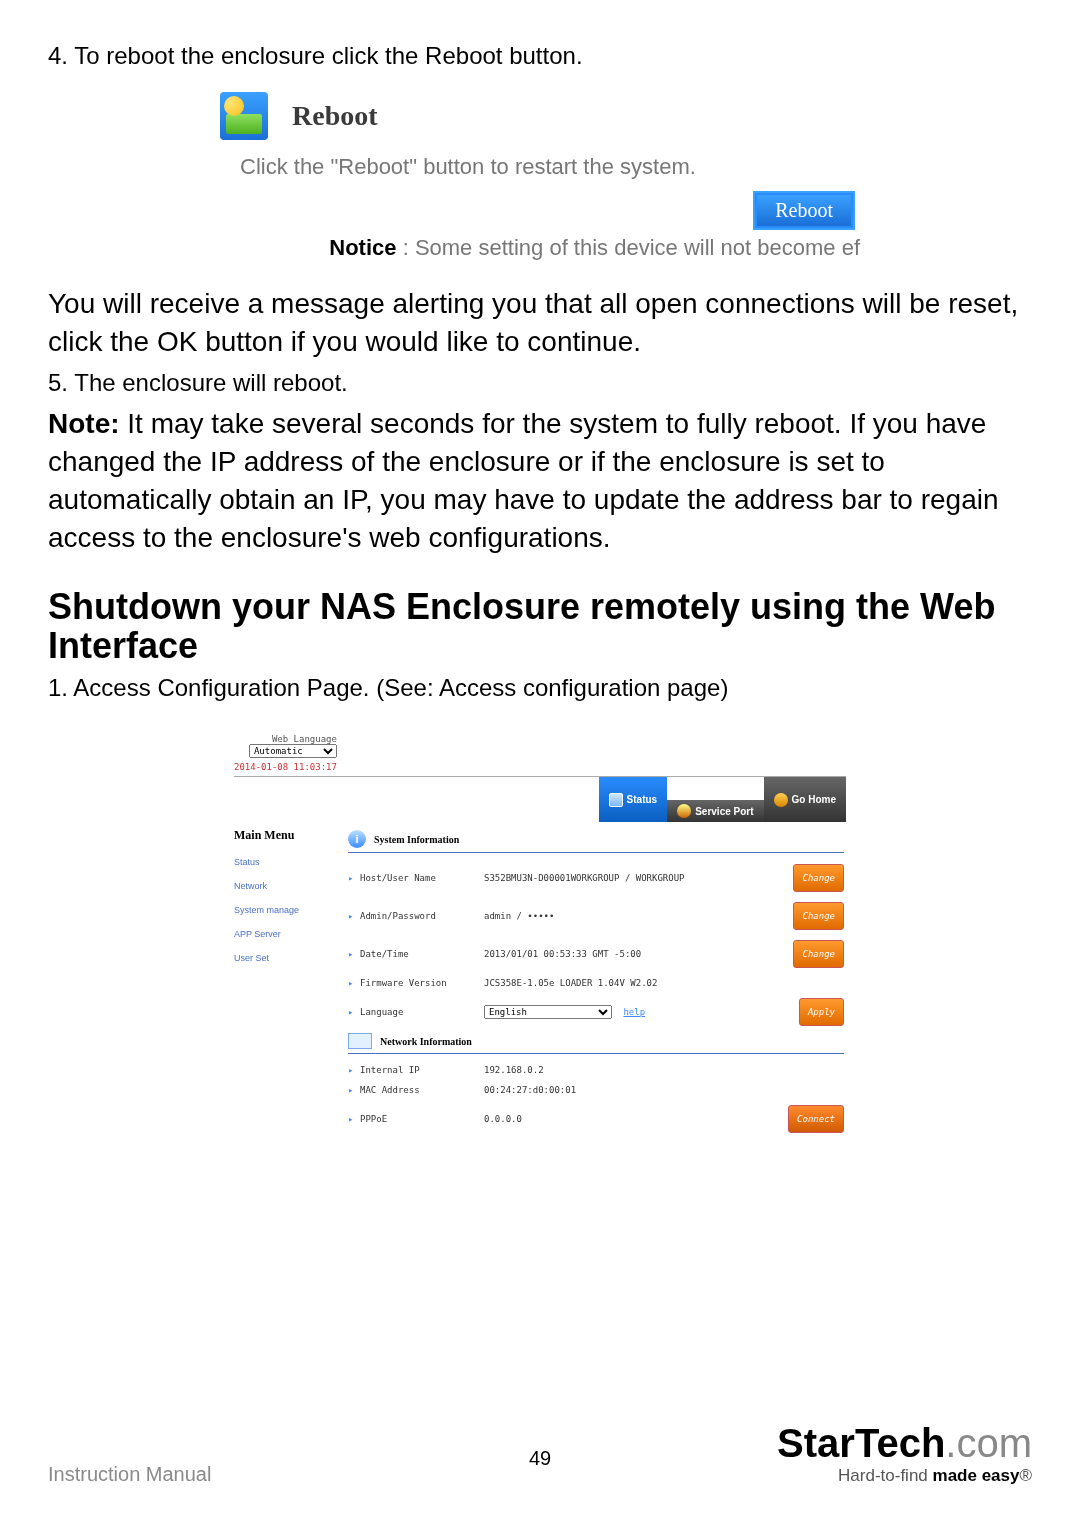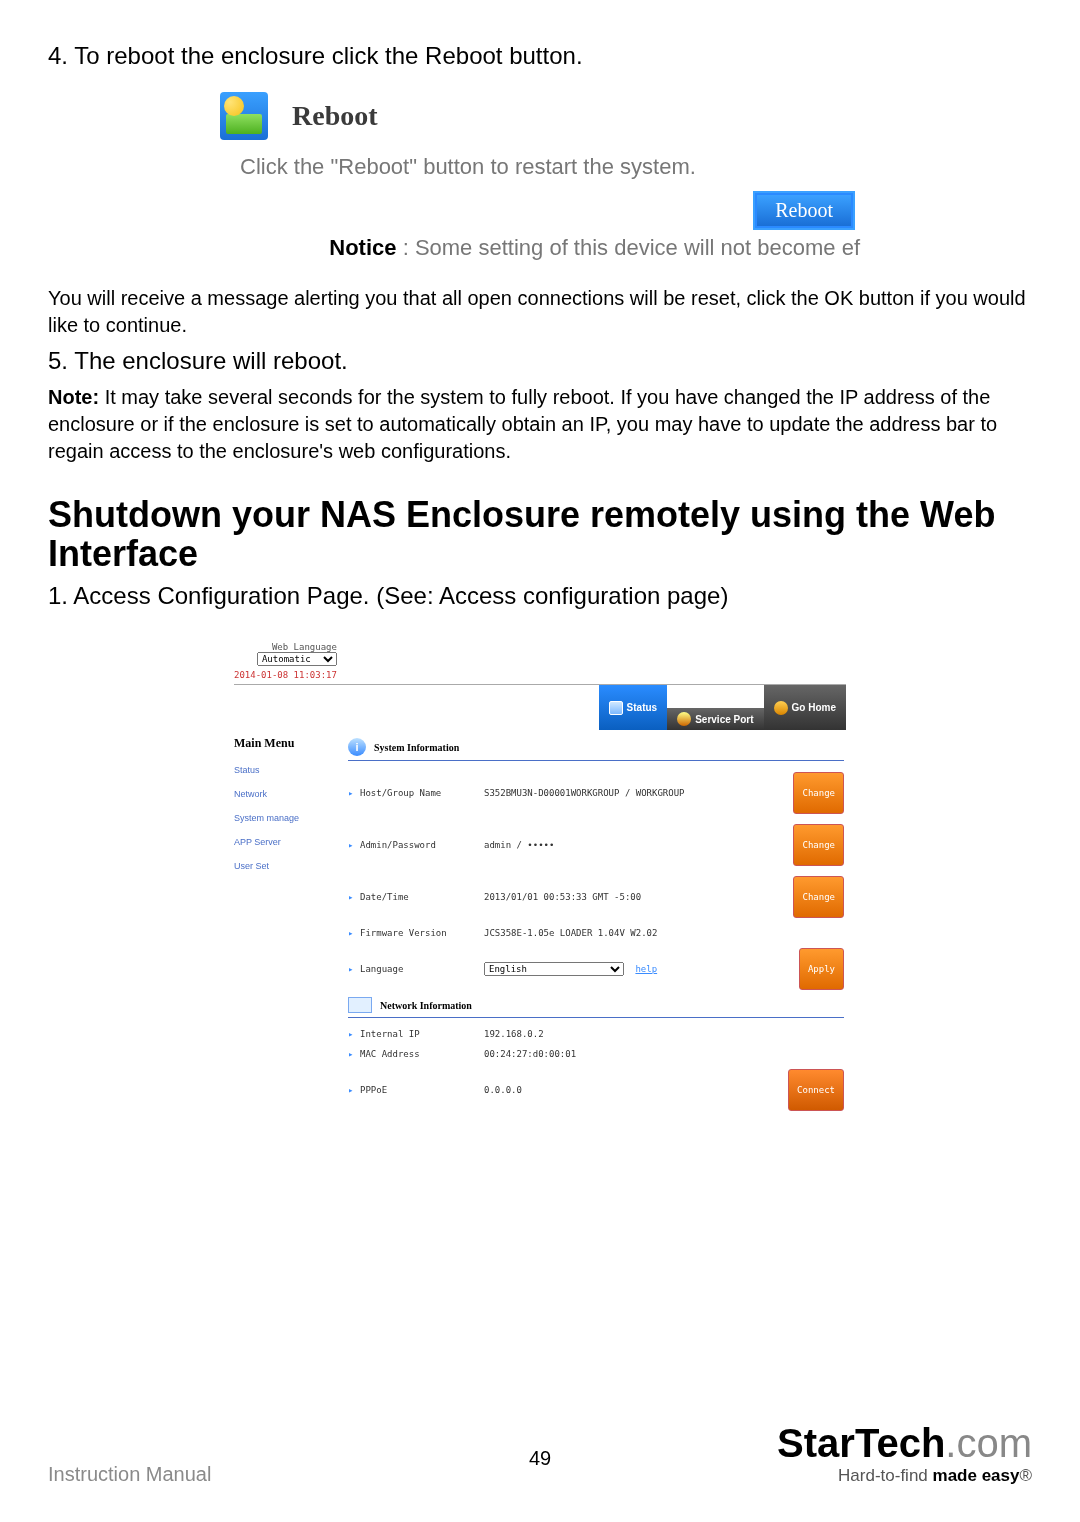--- a/index.html
+++ b/index.html
@@ -1,18 +1,18 @@
 <!DOCTYPE html>
 <html><head>
 <meta charset="utf-8">
 <style>
   * { box-sizing: border-box; margin: 0; padding: 0; }
   html, body { width: 1080px; height: 1522px; background: #fff; font-family: "Segoe UI", Arial, sans-serif; color: #000; }
   .page { padding: 40px 48px 0 48px; }
-  .body-text { font-size: 20px; line-height: 1.35; margin-bottom: 6px; }
+  .body-text { font-size: 28px; line-height: 1.35; margin-bottom: 6px; }
   .list-text { font-size: 24px; line-height: 1.35; margin-bottom: 6px; }
 
   
   .reboot-panel { width: 640px; margin: 20px auto 24px auto; }
   .reboot-head { display: flex; align-items: center; gap: 24px; margin-bottom: 14px; }
   .reboot-icon { width: 48px; height: 48px; border-radius: 4px; background: linear-gradient(#3aa0ff, #1a6fd6); position: relative; overflow: hidden; }
   .reboot-icon::before { content: ""; position: absolute; left: 6px; right: 6px; top: 22px; bottom: 6px; background: linear-gradient(#8fe060, #4db020); border-radius: 2px; }
   .reboot-icon .sun { position: absolute; width: 20px; height: 20px; background: radial-gradient(circle at 30% 30%, #ffe477, #f6c21a); border-radius: 50%; left: 4px; top: 4px; }
   .reboot-title { font-size: 28px; font-weight: 700; font-family: Georgia, serif; color: #3a3a3a; }
   .reboot-sub { color: #777; font-size: 22px; margin: 4px 0 10px 20px; }
@@ -26,21 +26,21 @@
 
   
   .config-panel { width: 640px; margin: 20px auto 0 auto; background: #fff; font-size: 11px; color: #285; }
   .cfg-top { display: flex; justify-content: space-between; align-items: flex-end; padding: 10px 14px 2px 14px; }
   .st-logo { font-family: Arial, sans-serif; }
   .st-logo .st1 { font-size: 32px; font-weight: 700; color: #000; }
   .st-logo .st2 { font-size: 32px; font-weight: 400; color: #888; }
   .st-logo .reg { font-size: 10px; color: #888; vertical-align: super; }
   .lang-box { text-align: right; font-size: 9px; color: #555; font-family: monospace; }
   .lang-box .lbl { font-size: 9px; color: #555; }
-  .lang-box select { width: 80px; font-size: 9px; font-family: monospace; }
+  .lang-box select { width: 88px; font-size: 9px; font-family: monospace; }
   .timestamp { font-size: 9px; color: #c33; font-family: monospace; margin-top: 4px; }
   .cfg-rule { border-top: 1px solid #aaa; margin: 2px 14px 0 14px; }
   .tabs-row { display: flex; justify-content: flex-end; gap: 0; margin-right: 14px; }
   .tab { display: flex; align-items: center; gap: 4px; padding: 4px 10px; font-size: 10px; font-weight: 700; color: #fff; }
   .tab.status { background: linear-gradient(#2a8cff, #0a5fc0); }
   .tab.port   { background: linear-gradient(#666, #333); margin-top: 23px; }
   .tab.home   { background: linear-gradient(#666, #333); }
   .tab .ico { width: 14px; height: 14px; display: inline-block; }
   .ico-status { background: linear-gradient(#cfe8ff, #7bb8ff); border: 1px solid #fff; border-radius: 2px; }
   .ico-port { background: linear-gradient(#ff8, #cc6600); border-radius: 50%; }
@@ -52,23 +52,23 @@
   .sidebar .nav { color: #4a6fc7; font-size: 9px; margin: 14px 0; font-family: Arial, sans-serif; }
   .content { flex: 1; padding: 6px 16px 20px 8px; }
   .section-hdr { display: flex; align-items: center; gap: 8px; border-bottom: 1px solid #4a6fc7; padding: 2px 0 4px 0; margin-bottom: 6px; }
   .section-hdr .ico-sys { width: 18px; height: 18px; border-radius: 50%; background: linear-gradient(#bde1ff,#3a8cff); display: inline-flex; align-items: center; justify-content: center; color: #fff; font-weight: 700; font-size: 11px; }
   .section-hdr .ico-net { width: 24px; height: 16px; background: #e2f0ff; border: 1px solid #7aa9f0; display: inline-block; }
   .section-hdr .ttl { font-weight: 700; font-size: 10px; font-family: Georgia, serif; color: #000; }
   .info-row { display: flex; align-items: center; font-size: 9px; font-family: monospace; color: #333; padding: 5px 0; gap: 4px; }
   .info-row .arrow { color: #3a8cff; font-size: 9px; width: 8px; }
   .info-row .key { width: 120px; color: #333; }
   .info-row .val { flex: 1; color: #333; }
-  .info-row select.lang { font-size: 9px; font-family: monospace; width: 140px; }
+  .info-row select.lang { font-size: 9px; font-family: monospace; width: 128px; }
   .info-row .help { color: #3a8cff; text-decoration: underline; margin-left: 6px; }
-  .act-btn { font-size: 9px; font-family: monospace; color: #fff; background: linear-gradient(#ff9a2e, #e06a00); border: 1px solid #c55; padding: 15px 8px; border-radius: 3px; }
+  .act-btn { font-size: 9px; font-family: monospace; color: #fff; background: linear-gradient(#ff9a2e, #e06a00); border: 1px solid #c55; padding: 8px 8px; border-radius: 3px; font-style: italic; }
   .act-btn.connect { background: linear-gradient(#ff8a2e, #d05a00); }
 
   
   .footer { position: absolute; left: 48px; right: 48px; bottom: 36px; display: flex; align-items: flex-end; justify-content: space-between; }
   .footer .manual { color: #8a8a8a; font-size: 20px; }
   .footer .pageno { font-size: 20px; color: #000; position: absolute; left: 50%; transform: translateX(-50%); bottom: 16px; }
   .footer .brand { text-align: right; }
   .footer .brand .bline1 .b1 { font-size: 40px; font-weight: 700; color: #000; }
   .footer .brand .bline1 .b2 { font-size: 40px; color: #888; }
   .footer .brand .tag { font-size: 17px; color: #555; }
@@ -141,21 +141,21 @@
       <div class="nav">APP Server</div>
       <div class="nav">User Set</div>
     </div>
     <div class="content">
       <div class="section-hdr">
         <span class="ico-sys">i</span>
         <span class="ttl">System Information</span>
       </div>
       <div class="info-row">
         <span class="arrow">▸</span>
-        <span class="key">Host/Group Name</span>
+        <span class="key">Host/User Name</span>
         <span class="val">S352BMU3N-D00001WORKGROUP / WORKGROUP</span>
         <button class="act-btn">Change</button>
       </div>
       <div class="info-row">
         <span class="arrow">▸</span>
         <span class="key">Admin/Password</span>
         <span class="val">admin / •••••</span>
         <button class="act-btn">Change</button>
       </div>
       <div class="info-row">

